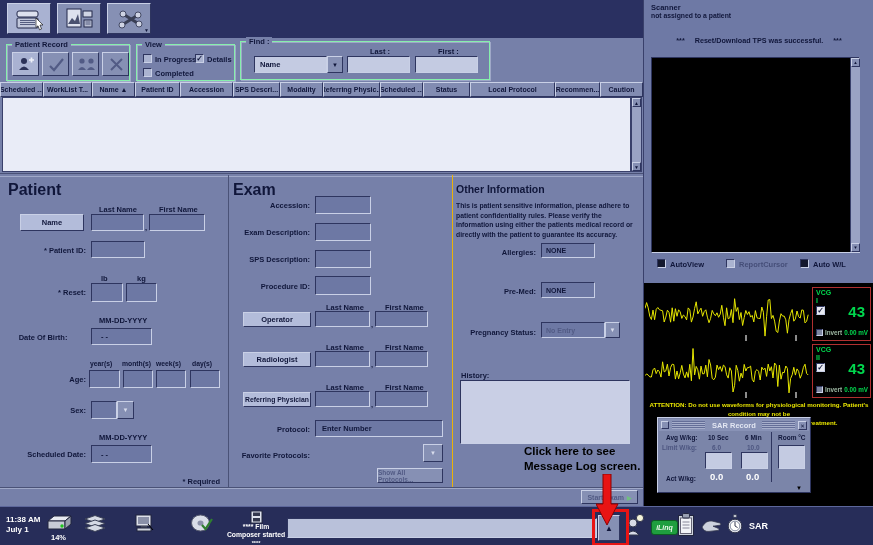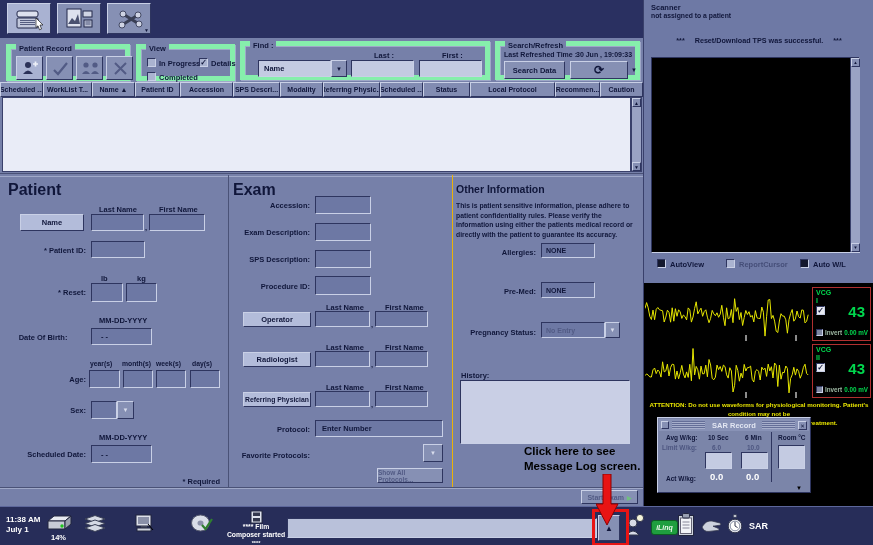--- a/index.html
+++ b/index.html
@@ -10,21 +10,21 @@
   .topbar{position:absolute;left:0;top:0;width:643px;height:38px;background:#2a3061;}
   .taskbar{position:absolute;left:0;top:506px;width:873px;height:39px;background:#272d59;border-top:1px solid #5d679b;}
   .rpanel{position:absolute;left:643px;top:0;width:230px;height:506px;background:#6e79a5;border-left:1px solid #39406b;}
   
   .raised{background:#8690b4;border-top:1px solid #c9d0e6;border-left:1px solid #c9d0e6;border-right:1px solid #2e355f;border-bottom:1px solid #2e355f;box-sizing:border-box;}
   .raised.lt{background:#b3bcda;}
   .raised.sel{background:#a9b2d2;}
   .sunken{background:#6d78a4;border-top:1px solid #2e355f;border-left:1px solid #2e355f;border-right:1px solid #c9d0e6;border-bottom:1px solid #c9d0e6;box-sizing:border-box;}
   .sunken.lt{background:#c4cbe2;}
   .sunken.wh{background:#c9cfe5;}
-  .grp{position:absolute;border:5px solid #86efac;box-shadow:inset 1px 1px 0 #9fa8c8,1px 1px 0 #9fa8c8;box-sizing:border-box;}
+  .grp{position:absolute;border:1px solid #86efac;box-shadow:inset 1px 1px 0 #9fa8c8,1px 1px 0 #9fa8c8;box-sizing:border-box;}
   .gt{position:absolute;top:-5px;left:5px;background:#7680a9;padding:0 3px;font-size:7.5px;font-weight:bold;white-space:nowrap;}
   .fl{position:absolute;font-size:7.5px;font-weight:bold;white-space:nowrap;}
   .fl.rt{text-align:right;}
   .tiny{font-size:6.8px;}
   .cb{position:absolute;width:9px;height:9px;background:#aab3d0;border:1px solid #2e355f;border-right-color:#c9d0e6;border-bottom-color:#c9d0e6;font-size:8px;line-height:8px;text-align:center;font-weight:bold;color:#10163a;box-sizing:border-box;}
   .btxt{display:flex;align-items:center;justify-content:center;font-size:7.5px;font-weight:bold;}
   .dis{color:#525b85;}
   
   .thead{position:absolute;left:0;top:82px;width:643px;height:15px;display:flex;}
   .hc{height:15px;background:#828cb2;border-top:1px solid #c9d0e6;border-left:1px solid #c9d0e6;border-right:1px solid #2e355f;border-bottom:1px solid #2e355f;font-size:7px;font-weight:bold;display:flex;align-items:center;justify-content:center;box-sizing:border-box;overflow:hidden;white-space:nowrap;}
@@ -145,30 +145,20 @@
   <div class="grp" style="left:240px;top:41px;width:250px;height:39px;">
     <span class="gt">Find :</span>
     <div class="abs sunken lt btxt" style="left:13px;top:14px;width:73px;height:17px;justify-content:flex-start;padding-left:5px;">Name</div>
     <div class="abs raised btxt" style="left:86px;top:14px;width:16px;height:17px;font-size:6px;">▼</div>
     <span class="fl" style="left:129px;top:5px;">Last :</span>
     <div class="abs sunken lt" style="left:106px;top:14px;width:63px;height:17px;"></div>
     <span class="fl" style="left:197px;top:5px;">First :</span>
     <div class="abs sunken lt" style="left:174px;top:14px;width:63px;height:17px;"></div>
   </div>
 
-  <div class="grp" style="left:495px;top:41px;width:145px;height:39px;">
-    <span class="gt">Search/Refresh</span>
-    <span class="fl" style="left:4px;top:5px;font-size:7px;">Last Refreshed Time :</span>
-    <span class="fl" style="left:76px;top:5px;font-size:7px;">30 Jun , 19:09:33</span>
-    <div class="abs raised btxt" style="left:4px;top:15px;width:61px;height:18px;">Search Data</div>
-    <div class="abs raised btxt" style="left:70px;top:15px;width:58px;height:18px;font-size:12px;font-weight:bold;">
-        <span>⟳</span>
-      </div>
-    <span class="abs" style="left:131px;top:21px;font-size:6px;">▼</span>
-  </div>
 
   <div class="thead">
     <div class="hc" style="width:43px;">Scheduled ...</div>
     <div class="hc" style="width:49px;">WorkList T...</div>
     <div class="hc" style="width:43px;">Name ▲</div>
     <div class="hc" style="width:45px;">Patient ID</div>
     <div class="hc" style="width:53px;">Accession</div>
     <div class="hc" style="width:47px;">SPS Descri...</div>
     <div class="hc" style="width:43px;">Modality</div>
     <div class="hc" style="width:57px;">Referring Physic...</div>

